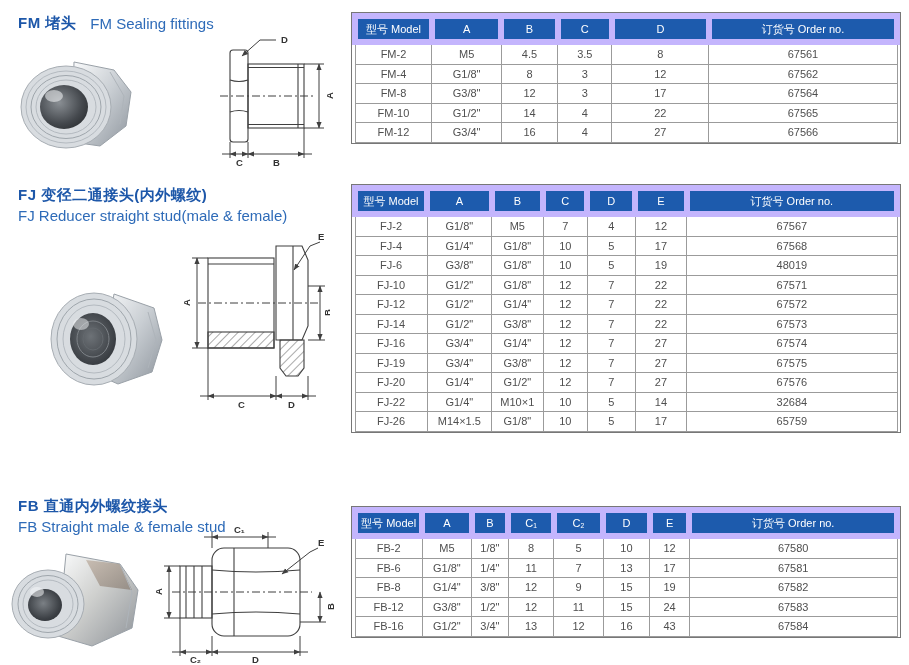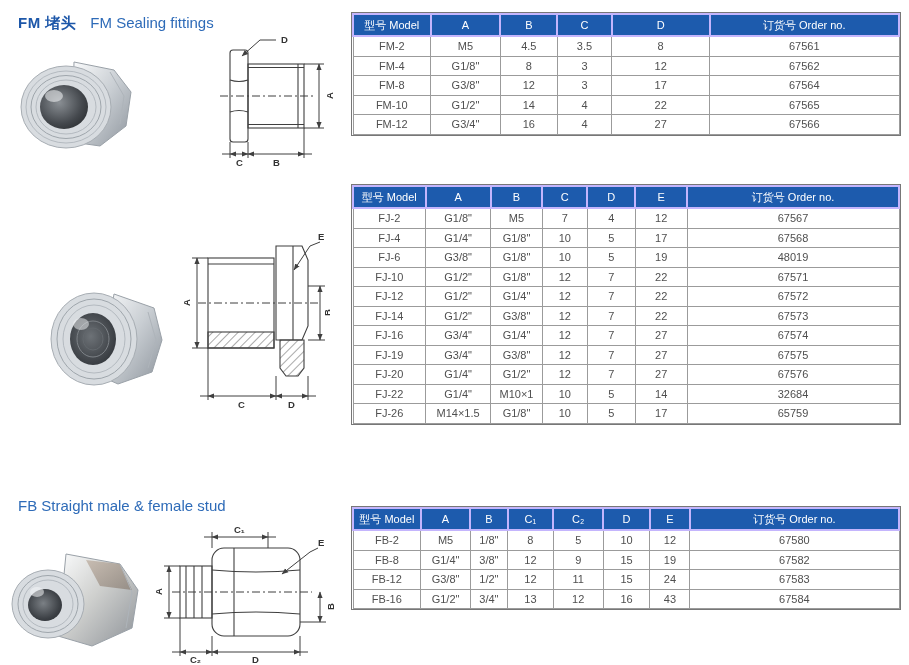--- a/index.html
+++ b/index.html
@@ -1,26 +1,26 @@
 <!DOCTYPE html>
 <html style="--thbg: #1d5bad; --thtext: #ffffff; --heading: #1d57a9; --subheading: #2e6bb8; --celltext: #4f4f4f;"><head>
 <meta charset="utf-8">
 <style>
   html,body{margin:0;padding:0;background:#fff;}
   #page{position:relative;width:909px;height:665px;background:#ffffff;overflow:hidden;
         font-family:"Liberation Sans","DejaVu Sans",sans-serif;}
   .section-title{position:absolute;display:flex;flex-direction:column;gap:2px;}
-  .title-row{display:flex;align-items:flex-start;gap:14px;}
+  .title-row{display:flex;align-items:center;gap:14px;}
   .title-zh{font-size:15px;font-weight:bold;color:var(--heading,#1d57a9);letter-spacing:.5px;}
   .title-en{font-size:15px;color:var(--subheading,#2e6bb8);}
   .tablewrap{position:absolute;}
   table.spec{border-collapse:collapse;width:100%;table-layout:fixed;
              font-size:11px;color:var(--celltext,#4f4f4f);outline:1px solid #777;}
   table.spec th{background:var(--thbg,#1d5bad);color:var(--thtext,#fff);font-weight:normal;
-                font-size:11px;padding:2px 3px;height:16px;border:2px solid #c4b5fd;}
+                font-size:11px;padding:2px 3px;height:16px;border:6px solid #c4b5fd;}
   table.spec td{border:1px solid #9b9b9b;background:#fff;text-align:center;
                 padding:2px 1px;height:14.5px;overflow:hidden;white-space:nowrap;}
   .photo,.drawing{position:absolute;}
   svg text{font-family:"Liberation Sans","DejaVu Sans",sans-serif;}
   .dimlbl{font-size:9.5px;font-weight:bold;fill:#333;}
 </style>
 </head>
 <body>
 
 <div id="page">
@@ -150,20 +150,24 @@
             <td>G3/4"</td>
             <td>16</td>
             <td>4</td>
             <td>27</td>
             <td>67566</td>
           </tr>
         </tbody>
       </table>
   </div>
 
+  <div class="section-title" style="left:18px;top:186px;">
+    <span class="title-zh">FJ 变径二通接头(内外螺纹)</span>
+    <span class="title-en">FJ Reducer straight stud(male &amp; female)</span>
+  </div>
 
   <svg class="photo" style="left:48px;top:280px;" width="124" height="118" viewBox="0 0 124 118">
     <defs>
       <linearGradient id="fjSil" x1="0" y1="0" x2="1" y2="1">
         <stop offset="0" stop-color="#fbfcfd"></stop>
           <stop offset=".5" stop-color="#c8cdd2"></stop>
           <stop offset="1" stop-color="#8e959d"></stop>
       </linearGradient>
       <radialGradient id="fjHole" cx=".45" cy=".45" r=".8">
         <stop offset="0" stop-color="#6d7277"></stop>
@@ -347,20 +351,21 @@
             <td>10</td>
             <td>5</td>
             <td>17</td>
             <td>65759</td>
           </tr>
         </tbody>
       </table>
   </div>
 
   <div class="section-title" style="left:18px;top:497px;">
+    <span class="title-zh">FB 直通内外螺纹接头</span>
     <span class="title-en">FB Straight male &amp; female stud</span>
   </div>
 
   <svg class="photo" style="left:8px;top:546px;" width="138" height="112" viewBox="0 0 138 112">
     <defs>
       <linearGradient id="fbSil" x1="0" y1="0" x2="1" y2="1">
         <stop offset="0" stop-color="#fbfcfd"></stop>
           <stop offset=".45" stop-color="#cfd0ce"></stop>
           <stop offset="1" stop-color="#8d9298"></stop>
       </linearGradient>
@@ -464,20 +469,30 @@
             <td>FB-2</td>
             <td>M5</td>
             <td>1/8"</td>
             <td>8</td>
             <td>5</td>
             <td>10</td>
             <td>12</td>
             <td>67580</td>
           </tr>
           <tr>
+            <td>FB-6</td>
+            <td>G1/8"</td>
+            <td>1/4"</td>
+            <td>11</td>
+            <td>7</td>
+            <td>13</td>
+            <td>17</td>
+            <td>67581</td>
+          </tr>
+          <tr>
             <td>FB-8</td>
             <td>G1/4"</td>
             <td>3/8"</td>
             <td>12</td>
             <td>9</td>
             <td>15</td>
             <td>19</td>
             <td>67582</td>
           </tr>
           <tr>

